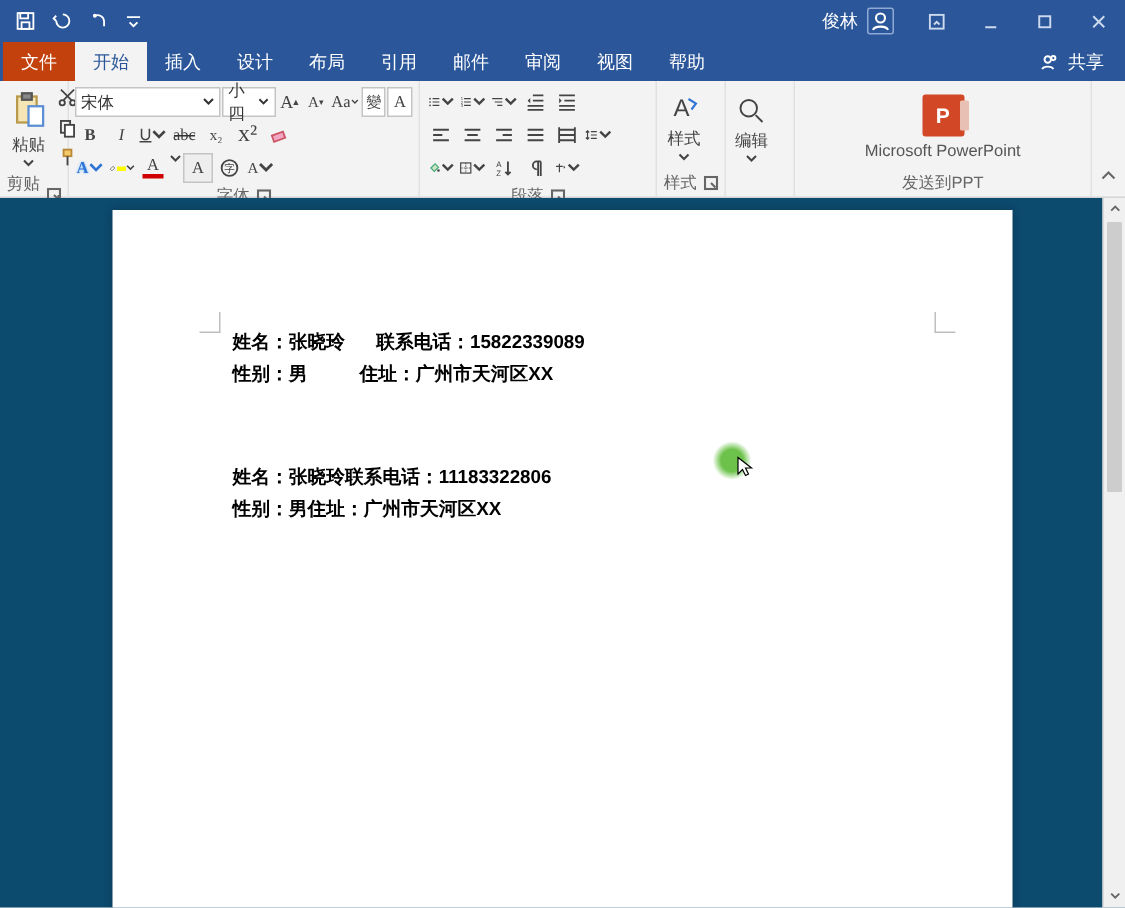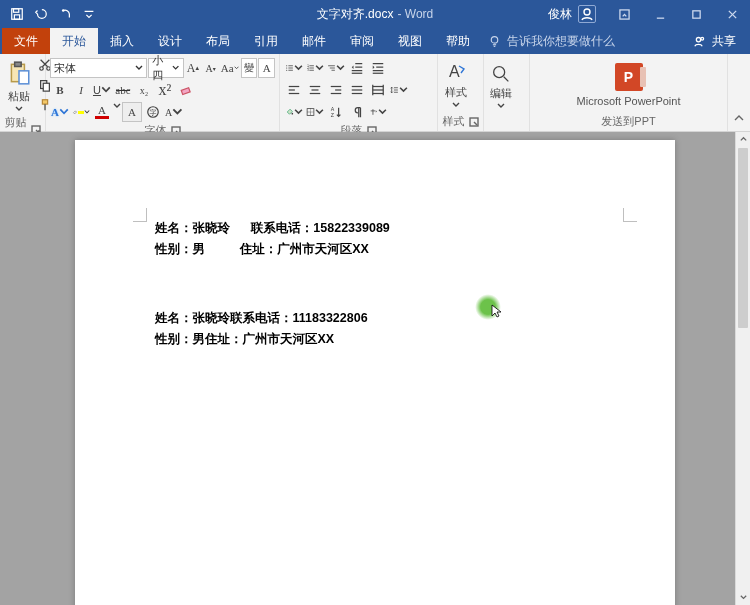--- a/index.html
+++ b/index.html
@@ -44,21 +44,21 @@
   .combo .dd { margin-left:4px; }
   .btn-s { width:20px; height:20px; display:flex; align-items:center; justify-content:center; border:1px solid transparent; }
   .btn-s svg { width:14px; height:14px; }
   .btn-s.boxb { border:1px solid #c4c4c4; background:#fff; }
   .color-bar { width:14px; height:3px; display:block; }
   
   .ppt-ico { width:28px; height:28px; background:#d24726; color:#fff; display:flex; align-items:center; justify-content:center; font-weight:bold; font-size:14px; border-radius:2px; position:relative; }
   .ppt-ico::after { content:""; position:absolute; right:-3px; top:4px; width:6px; height:20px; background:#e8c1b4; border-radius:1px; }
   
   
-  .workspace { position:absolute; top:132px; left:0; right:0; bottom:0; background:#a3a3a3; overflow:hidden;padding-left:40px; }
+  .workspace { position:absolute; top:132px; left:0; right:0; bottom:0; background:#0c4a6e; overflow:hidden;padding-left:40px; }
   .page { position:absolute; left:75px; top:8px; width:600px; height:780px; background:#fff; box-shadow:0 0 6px rgba(0,0,0,.25); }
   .margin-mark { position:absolute; width:14px; height:14px; }
   .margin-mark.tl { left:58px; top:68px; border-left:1px solid #bfbfbf; border-top:1px solid #bfbfbf; transform:rotate(180deg); }
   .margin-mark.tr { right:38px; top:68px; border-right:1px solid #bfbfbf; border-top:1px solid #bfbfbf; transform:rotate(180deg); }
   .doc-text { position:absolute; left:80px; font-family:"SimSun","宋体",serif; font-size:12.5px; color:#000; font-weight:600; line-height:1.7; white-space:pre; }
   .block1 { top:78px; }
   .block2 { top:168px; }
   
   .cursor-glow { position:absolute; width:26px; height:26px; border-radius:50%; background:radial-gradient(circle,#6cc24a 0%,#6cc24a 40%,rgba(108,194,74,0) 70%); }
   .cursor-arrow { position:absolute; width:14px; height:14px; }
@@ -93,24 +93,20 @@
           <path d="M6 4a5 5 0 0 1 7 4v4"></path>
           <circle cx="6" cy="4" r="1.5" class="fill"></circle>
         </svg>
       </div>
     <div class="qat-btn">
         <svg viewBox="0 0 16 16">
           <line x1="3" y1="5" x2="13" y2="5"></line>
           <path d="M5 9l3 3 3-3"></path>
         </svg>
       </div>
-  </div>
-  <div class="title-center">
-    <span>文字对齐.docx</span>
-    <span class="dim"> - Word</span>
   </div>
   <div class="title-right">
     <div class="user">
       <span>俊林</span>
       <span class="user-avatar">
           <svg viewBox="0 0 16 16">
             <circle cx="8" cy="6" r="3"></circle>
             <path d="M3 14c1-3 9-3 10 0"></path>
           </svg>
         </span>
@@ -144,28 +140,20 @@
   <div class="tab file">文件</div>
   <div class="tab active">开始</div>
   <div class="tab">插入</div>
   <div class="tab">设计</div>
   <div class="tab">布局</div>
   <div class="tab">引用</div>
   <div class="tab">邮件</div>
   <div class="tab">审阅</div>
   <div class="tab">视图</div>
   <div class="tab">帮助</div>
-  <div class="tell-me">
-    <svg viewBox="0 0 16 16">
-        <circle cx="8" cy="6" r="4"></circle>
-        <line x1="6" y1="12" x2="10" y2="12"></line>
-        <line x1="7" y1="14" x2="9" y2="14"></line>
-      </svg>
-    <span>告诉我你想要做什么</span>
-  </div>
   <div class="share">
     <svg viewBox="0 0 14 14" style="width:13px;height:13px">
         <circle cx="7" cy="5" r="2.3"></circle>
         <path d="M3 12c1-2.5 7-2.5 8 0"></path>
         <circle cx="11" cy="4" r="1.5"></circle>
       </svg>
     <span>共享</span>
   </div>
 </div>
 

